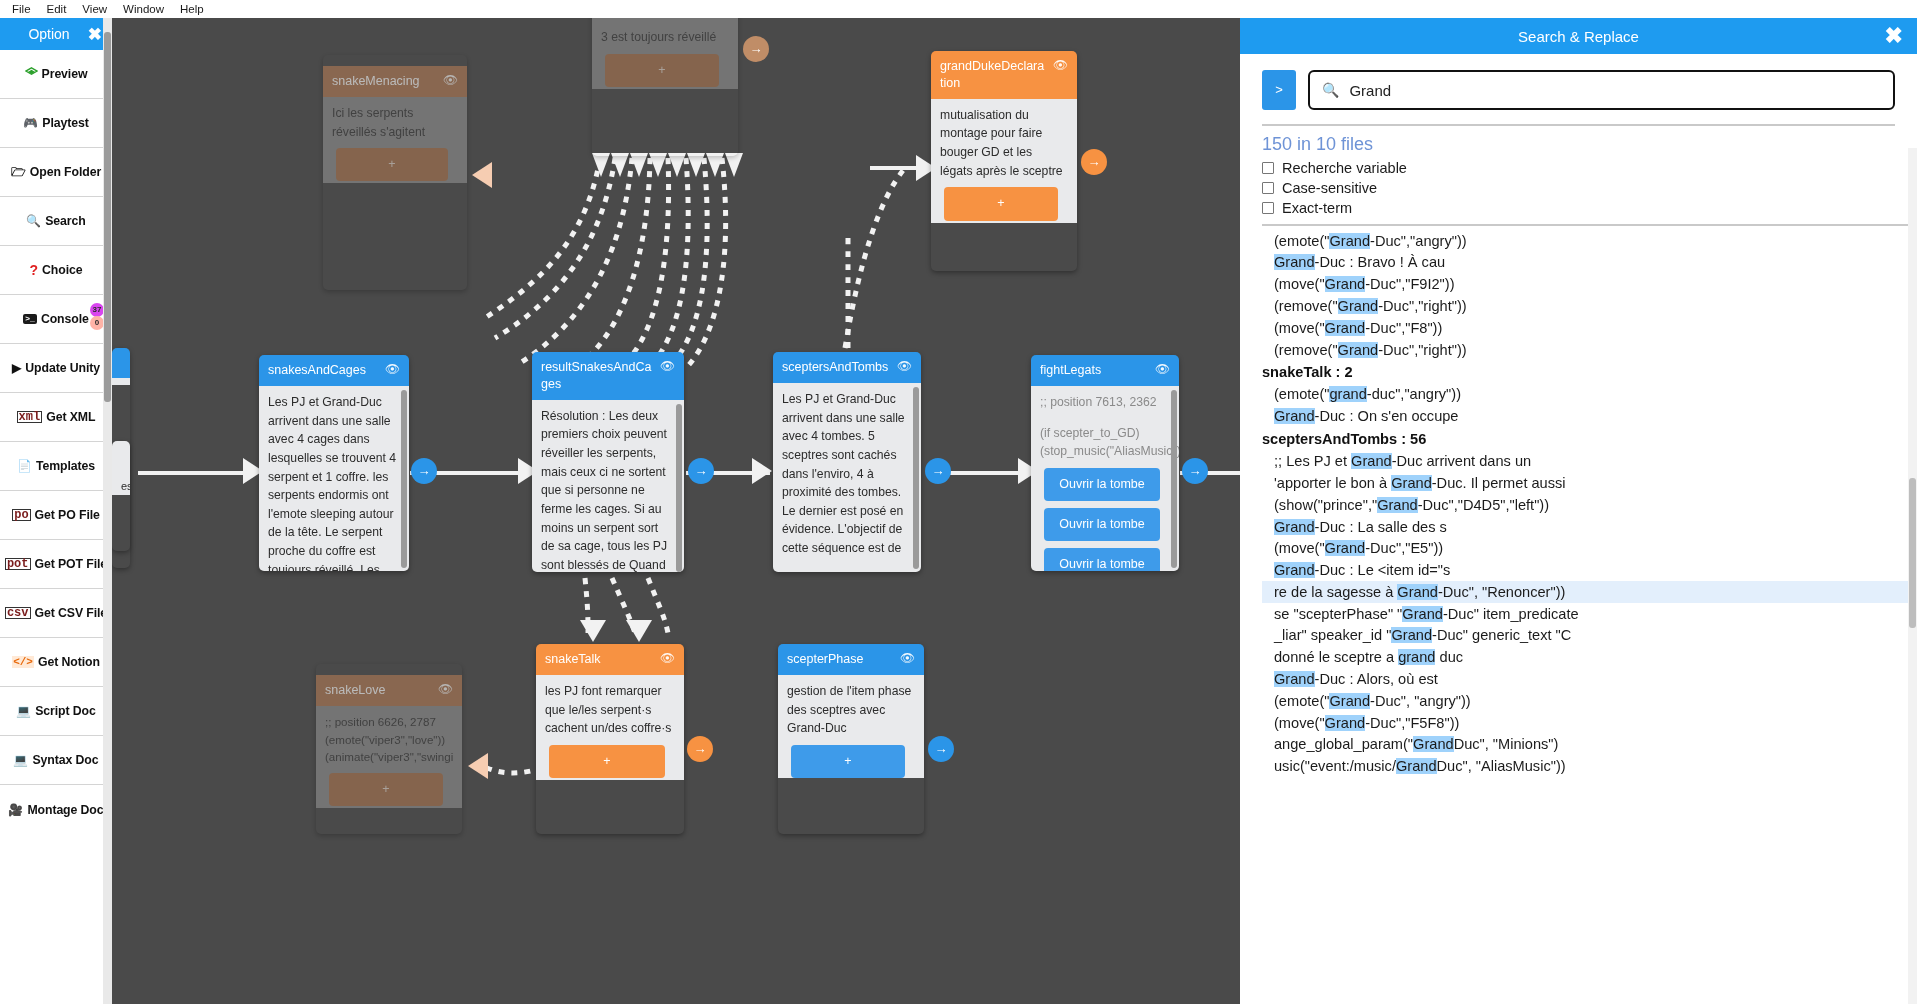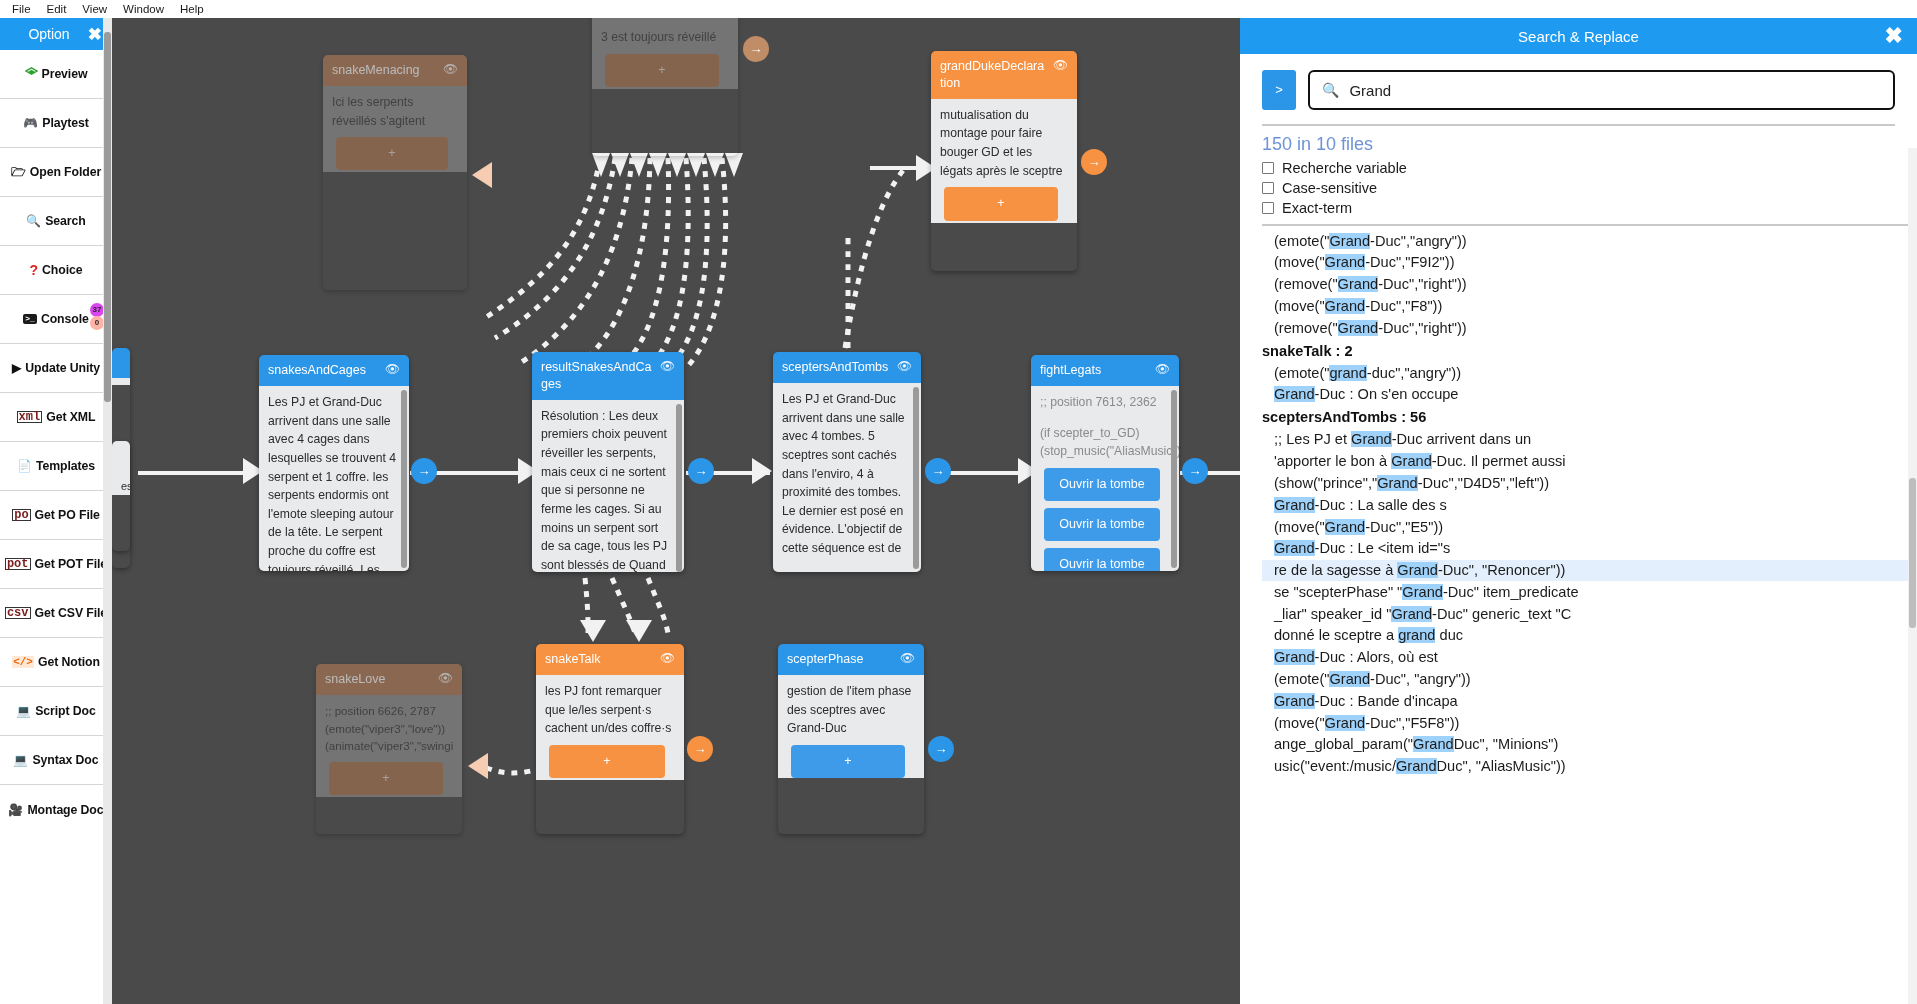--- a/index.html
+++ b/index.html
@@ -97,21 +97,21 @@
     line-height: 1.53; padding: 7px 9px 0 9px; position: relative;
     overflow: hidden;
   }
   .node .body .nscroll {
     position: absolute; right: 2px; top: 4px; width: 6px; bottom: 4px;
     background: #9a9a9a; border-radius: 3px;
   }
   .node.blue .hdr { background: #2b95e8; }
   .node.orange .hdr { background: #f79242; }
   .node.dim  { opacity: .62; }
-  .node.dim .hdr { background: #b07a55; }
+  .node.dim .hdr { background: #b07a55; margin-top: 11px; }
   .node.dim .body { background: #8e8e8e; color: #3c3c3c; }
 
   .btn-blue {
     background: #3e9bea; color: #fff; font-size: 12.5px; text-align: center;
     padding: 7px 4px; border-radius: 4px; margin: 7px 10px 0 4px; cursor: pointer;
   }
   .btn-orange {
     background: #f79242; color: #fff; font-size: 12.5px; text-align: center;
     padding: 7px 4px; border-radius: 4px; margin: 7px 10px 2px 4px; cursor: pointer;
   }
@@ -522,41 +522,41 @@
       <span class="cbox"></span>
       <span>Case-sensitive</span>
     </div>
     <div class="optrow">
       <span class="cbox"></span>
       <span>Exact-term</span>
     </div>
 
     <div class="results" id="results">
         <div class="res-line"><span>(emote("</span><span class="hl">Grand</span><span>-Duc","angry"))</span></div>
+        <div class="res-line"><span class="hl">Grand</span><span>-Duc : Bravo ! À cau</span></div>
         <div class="res-line"><span>(move("</span><span class="hl">Grand</span><span>-Duc","F9I2"))</span></div>
         <div class="res-line"><span>(remove("</span><span class="hl">Grand</span><span>-Duc","right"))</span></div>
         <div class="res-line"><span>(move("</span><span class="hl">Grand</span><span>-Duc","F8"))</span></div>
         <div class="res-line"><span>(remove("</span><span class="hl">Grand</span><span>-Duc","right"))</span></div>
         <div class="res-file"><span>snakeTalk : 2</span></div>
         <div class="res-line"><span>(emote("</span><span class="hl">grand</span><span>-duc","angry"))</span></div>
         <div class="res-line"><span class="hl">Grand</span><span>-Duc : On s'en occupe</span></div>
         <div class="res-file"><span>sceptersAndTombs : 56</span></div>
         <div class="res-line"><span>;; Les PJ et </span><span class="hl">Grand</span><span>-Duc arrivent dans un</span></div>
         <div class="res-line"><span>'apporter le bon à </span><span class="hl">Grand</span><span>-Duc. Il permet aussi</span></div>
         <div class="res-line"><span>(show("prince","</span><span class="hl">Grand</span><span>-Duc","D4D5","left"))</span></div>
         <div class="res-line"><span class="hl">Grand</span><span>-Duc : La salle des s</span></div>
         <div class="res-line"><span>(move("</span><span class="hl">Grand</span><span>-Duc","E5"))</span></div>
         <div class="res-line"><span class="hl">Grand</span><span>-Duc : Le &lt;item id="s</span></div>
         <div class="res-line sel"><span>re de la sagesse à </span><span class="hl">Grand</span><span>-Duc", "Renoncer"))</span></div>
         <div class="res-line"><span>se "scepterPhase" "</span><span class="hl">Grand</span><span>-Duc" item_predicate</span></div>
         <div class="res-line"><span>_liar" speaker_id "</span><span class="hl">Grand</span><span>-Duc" generic_text "C</span></div>
         <div class="res-line"><span>donné le sceptre a </span><span class="hl">grand</span><span> duc</span></div>
         <div class="res-line"><span class="hl">Grand</span><span>-Duc : Alors, où est</span></div>
         <div class="res-line"><span>(emote("</span><span class="hl">Grand</span><span>-Duc", "angry"))</span></div>
-        <div class="res-line"><span class="hl">Grand</span><span>-Duc : Bande d'incapa</span></div>
         <div class="res-line"><span>(move("</span><span class="hl">Grand</span><span>-Duc","F5F8"))</span></div>
         <div class="res-line"><span>ange_global_param("</span><span class="hl">Grand</span><span>Duc", "Minions")</span></div>
         <div class="res-line"><span>usic("event:/music/</span><span class="hl">Grand</span><span>Duc", "AliasMusic"))</span></div>
       </div>
     <div class="panel-scroll">
       <div class="thumb"></div>
     </div>
   </div>
 
 </div>

